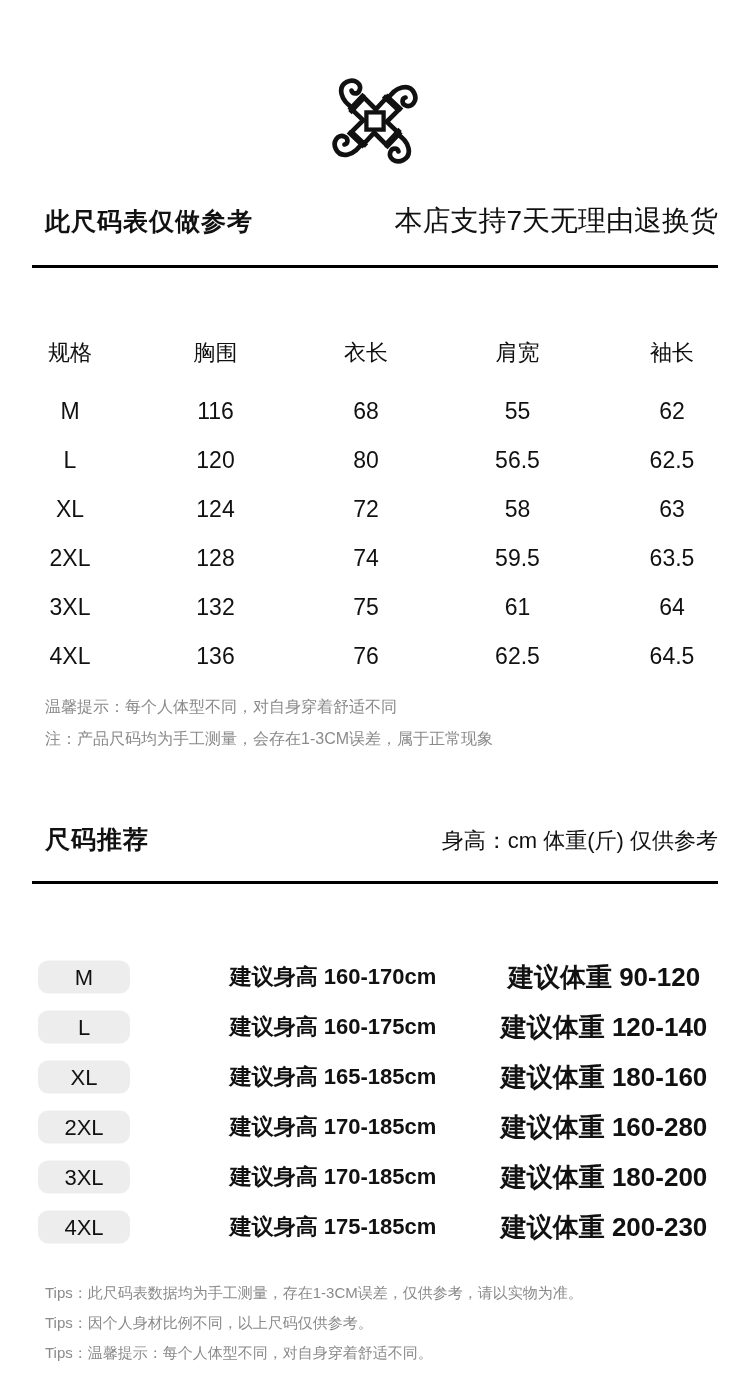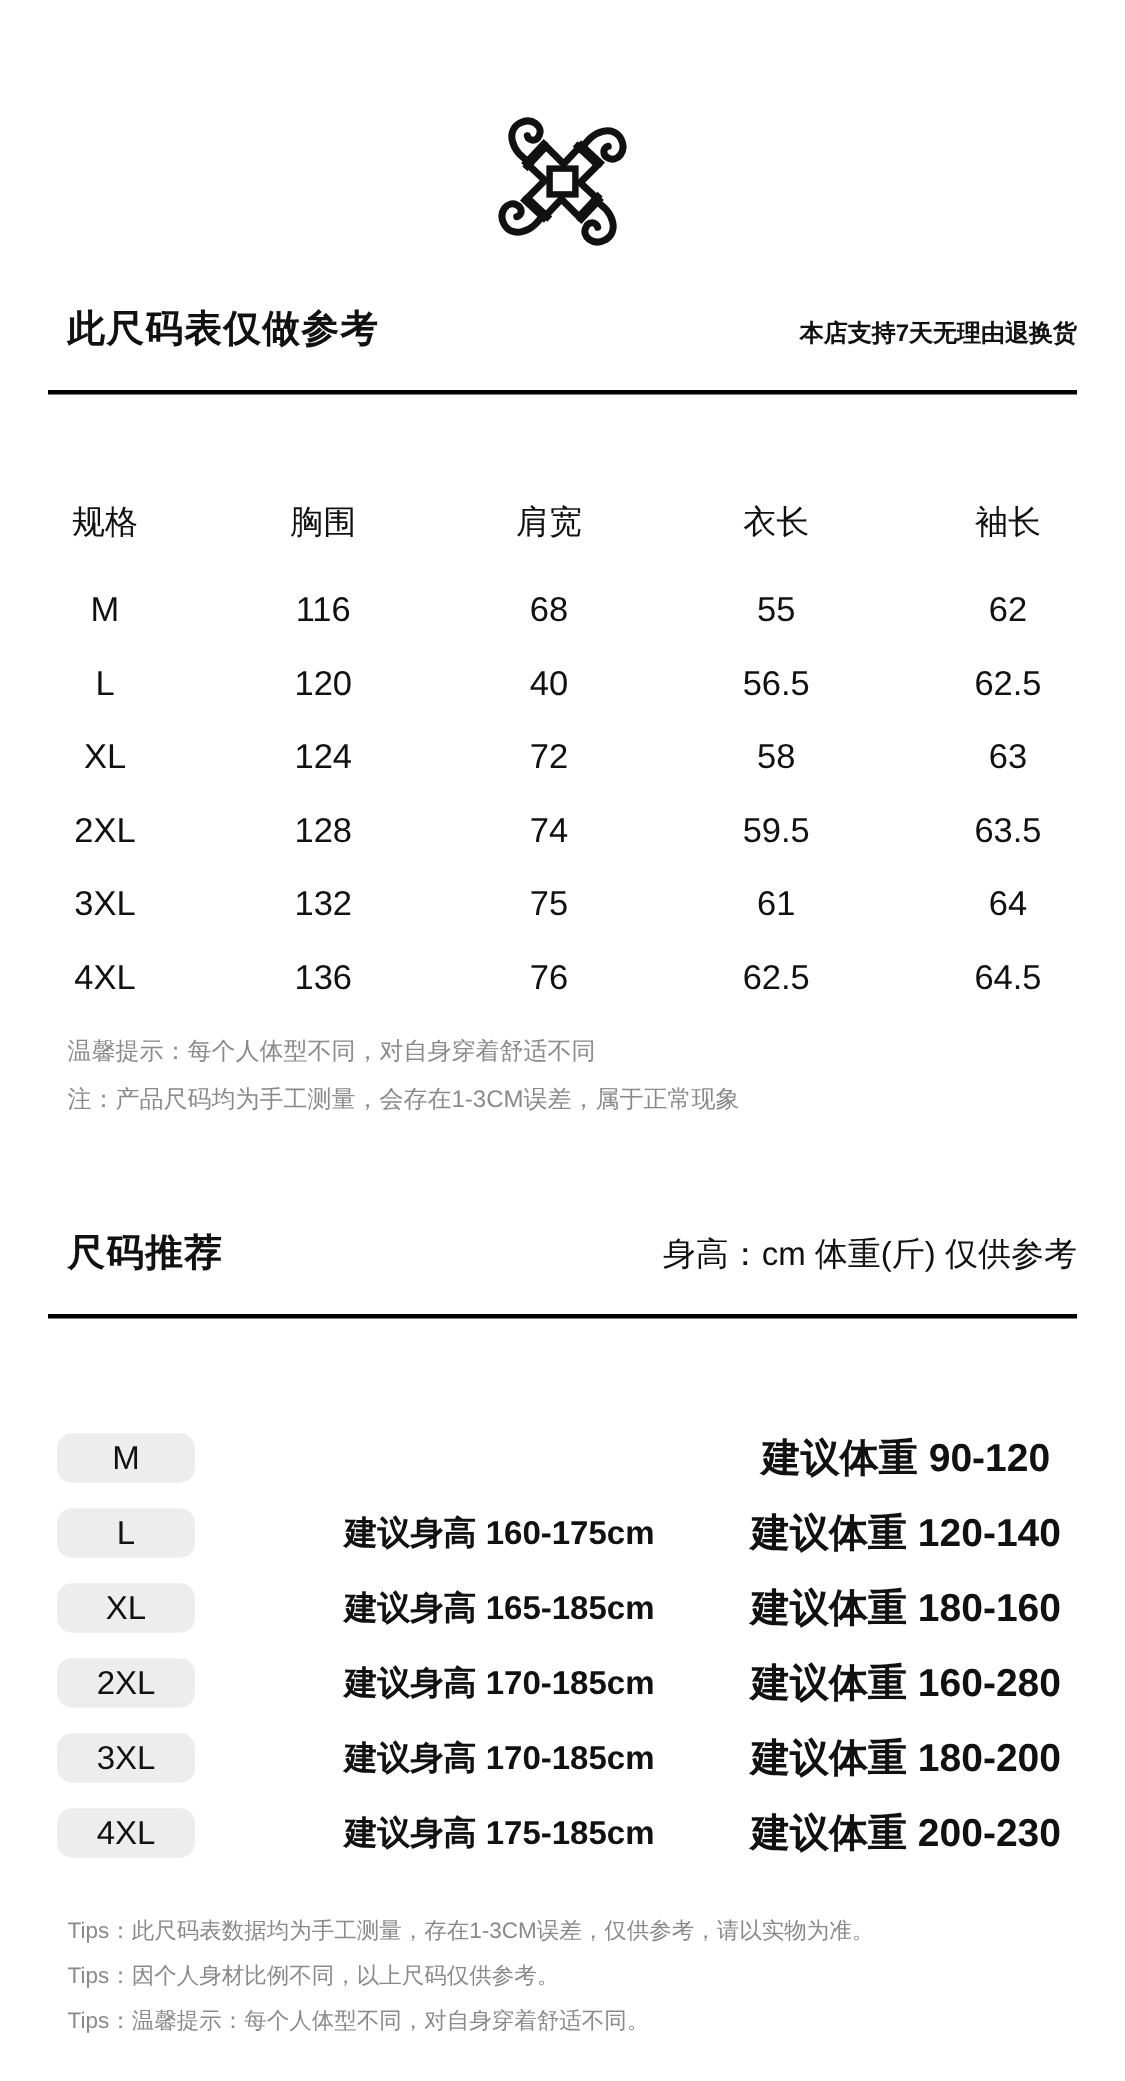--- a/index.html
+++ b/index.html
@@ -19,21 +19,21 @@
 
   
   .sec-header {
     margin:38px 32px 0 32px;
     display:flex; justify-content:space-between; align-items:baseline;
     border-bottom:3px solid #000;
     padding-bottom:25px;
   }
   .sec-header.second { margin-top:68px; }
   .sec-title { font-size:25px; font-weight:700; padding-left:13px; letter-spacing:1px; }
-  .sec-note  { font-size:16px; font-weight:700; }
+  .sec-note  { font-size:28px; font-weight:400; }
   .sec-note.medium { font-size:22px; font-weight:500; }
 
   
   .size-table { margin-top:64px; }
   .st-row {
     display:grid;
     grid-template-columns:140px 151px 150px 153px 156px;
     height:49px; align-items:center;
   }
   .st-row.st-head { height:42px; margin-bottom:13px; }
@@ -90,36 +90,36 @@
 
   <div class="sec-header">
     <div class="sec-title">此尺码表仅做参考</div>
     <div class="sec-note">本店支持7天无理由退换货</div>
   </div>
 
   <div class="size-table">
     <div class="st-row st-head">
       <div class="st-cell">规格</div>
       <div class="st-cell">胸围</div>
+      <div class="st-cell">衣长</div>
       <div class="st-cell">肩宽</div>
-      <div class="st-cell">衣长</div>
       <div class="st-cell">袖长</div>
     </div>
 
     <div class="st-row">
       <div class="st-cell st-size">M</div>
       <div class="st-cell">116</div>
       <div class="st-cell">68</div>
       <div class="st-cell">55</div>
       <div class="st-cell">62</div>
     </div>
     <div class="st-row">
       <div class="st-cell st-size">L</div>
       <div class="st-cell">120</div>
-      <div class="st-cell">40</div>
+      <div class="st-cell">80</div>
       <div class="st-cell">56.5</div>
       <div class="st-cell">62.5</div>
     </div>
     <div class="st-row">
       <div class="st-cell st-size">XL</div>
       <div class="st-cell">124</div>
       <div class="st-cell">72</div>
       <div class="st-cell">58</div>
       <div class="st-cell">63</div>
     </div>
@@ -152,20 +152,21 @@
   </div>
 
   <div class="sec-header second">
     <div class="sec-title">尺码推荐</div>
     <div class="sec-note medium">身高：cm 体重(斤) 仅供参考</div>
   </div>
 
   <div class="rec-list">
     <div class="rec-row">
       <div class="rec-badge">M</div>
+      <div class="rec-height">建议身高 160-170cm</div>
       <div class="rec-weight">建议体重 90-120</div>
     </div>
     <div class="rec-row">
       <div class="rec-badge">L</div>
       <div class="rec-height">建议身高 160-175cm</div>
       <div class="rec-weight">建议体重 120-140</div>
     </div>
     <div class="rec-row">
       <div class="rec-badge">XL</div>
       <div class="rec-height">建议身高 165-185cm</div>

